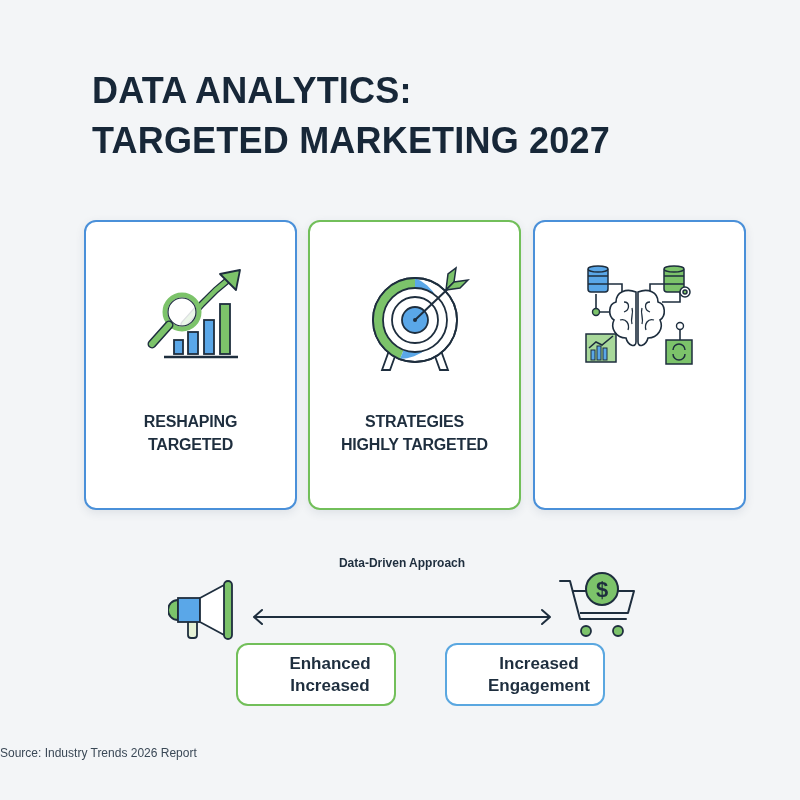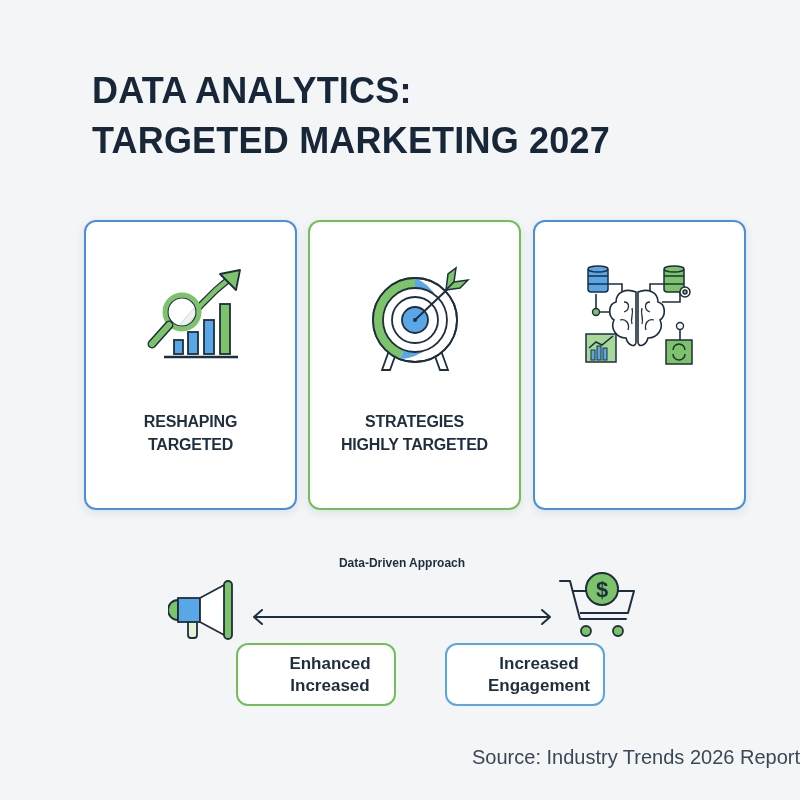--- a/index.html
+++ b/index.html
@@ -35,22 +35,22 @@
       font-size: 12px; font-weight: 700; color: #1e2e3e;
     }
     .box {
       position: absolute; top: 643px; height: 63px; width: 160px;
       background: #ffffff; border-radius: 12px; border: 2px solid #72bf5a;
       display: flex; align-items: center; justify-content: center; text-align: center;
       font-size: 17px; font-weight: 700; line-height: 22px; color: #1e2e3e; padding-left: 28px;
     }
     .box.blue { border-color: #5aa7e0; }
     .source {
-      position: absolute; left: 0; right: 0; top: 746px; text-align: right;
-      font-size: 20px; color: #3a4856;
+      position: absolute; left: 0; right: 0; top: 746px; text-align: left;
+      font-size: 12px; color: #3a4856;
     }
   </style>
 </head>
 <body>
 
 <div class="title">
   <div>DATA ANALYTICS:</div>
   <div>TARGETED MARKETING 2027</div>
 </div>
 

